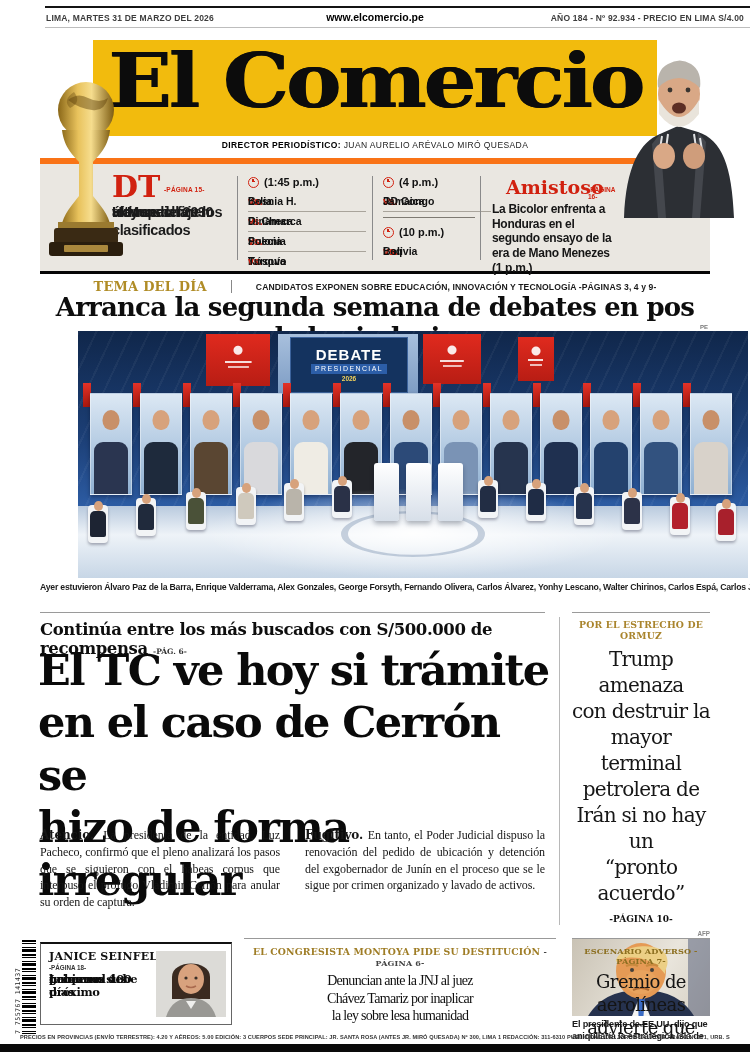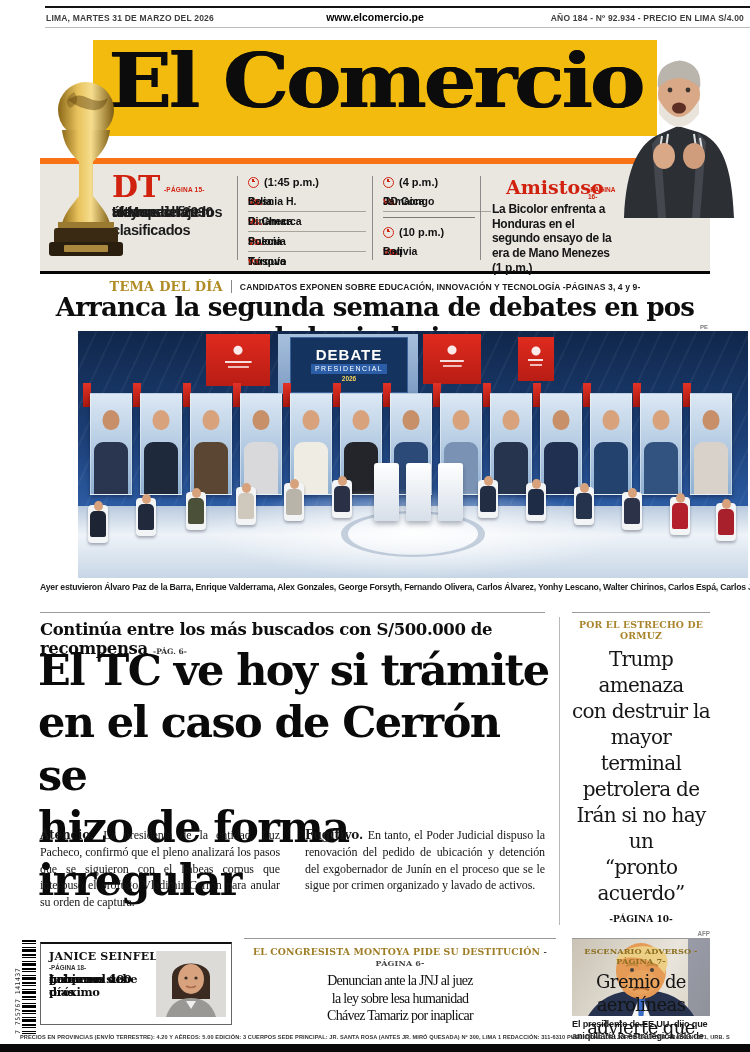--- a/index.html
+++ b/index.html
@@ -40,21 +40,21 @@
   .match-row{position:relative;font-size:10.5px;font-weight:bold;color:#111;height:19px;line-height:19px;border-bottom:1px solid #a9a49b;white-space:nowrap;}
   .match-row:last-child{border-bottom:none;}
   .match-row .vs{color:#D1210F;}
   .slot-sep{position:relative;height:1px;background:#7e7a72;margin:5px 0 6px 0;width:92px;}
   .amistoso-title{left:14px;top:2px;font-family:"DejaVu Serif",serif;font-weight:bold;font-size:19px;color:#D1210F;}
   .amistoso-page{left:96px;top:12px;font-size:6.5px;font-weight:bold;color:#D1210F;}
   .amistoso-text{left:0;top:28px;width:128px;font-size:12px;font-weight:bold;line-height:1.22;letter-spacing:-.3px;color:#161616;}
 
   
   .thick-rule{left:40px;top:271px;width:670px;height:3px;background:#050505;}
-  .tema-row{left:40px;top:279px;width:670px;display:flex;justify-content:center;align-items:center;gap:8px;}
+  .tema-row{left:40px;top:279px;width:670px;display:flex;justify-content:center;align-items:center;gap:24px;}
   .tema-label{font-family:"DejaVu Serif",serif;font-weight:bold;font-size:13px;color:#B08C26;letter-spacing:.2px;}
   .tema-vdiv{width:1px;height:13px;background:#888;}
   .tema-kicker{font-size:8.6px;font-weight:bold;color:#191919;letter-spacing:.1px;}
   .tema-headline{left:40px;top:292px;width:670px;text-align:center;font-family:"DejaVu Serif",serif;
     font-weight:bold;font-size:26px;letter-spacing:-.8px;color:#0d0d0d;}
   .photo-credit{top:324px;right:42px;font-size:6px;color:#777;font-weight:bold;}
 
   
   .scene{left:40px;top:331px;width:670px;height:247px;overflow:hidden;background:linear-gradient(180deg,#122a50 0%,#1c4078 38%,#2a5globe 0%,#2a5a9e 62%,#9db6d4 78%);margin-left:38px;}
   .scene .wall{position:absolute;left:0;top:0;right:0;height:178px;background:linear-gradient(180deg,#10274b,#1c3f76 60%,#2d5da5);}
@@ -135,20 +135,21 @@
 <div id="page">
 
   <div class="abs top-rule"></div>
   <div class="abs topbar-date">LIMA, MARTES 31 DE MARZO DEL 2026</div>
   <div class="abs topbar-url">www.elcomercio.pe</div>
   <div class="abs topbar-edition">AÑO 184 -  Nº  92.934  - PRECIO EN LIMA S/4.00</div>
   <div class="abs top-hairline"></div>
 
   <div class="abs yellow-band"></div>
   <div class="abs masthead-title">El Comercio</div>
+  <div class="abs director-line"><b>DIRECTOR PERIODÍSTICO:</b><span> JUAN AURELIO ARÉVALO MIRÓ QUESADA</span></div>
 
   <div class="abs trophy-wrap">
     <svg width="104" height="184" viewBox="0 0 104 184">
       <defs>
         <linearGradient id="gold" x1="0" y1="0" x2="1" y2="0">
           <stop offset="0" stop-color="#8a6718"></stop>
             <stop offset=".35" stop-color="#e8c25c"></stop>
           <stop offset=".6" stop-color="#f6dd8e"></stop>
             <stop offset="1" stop-color="#7d5c12"></stop>
         </linearGradient>
@@ -477,22 +478,22 @@
         <path d="M30,35 q5,3 10,0" stroke="#a96a4e" stroke-width="1.5" fill="none"></path>
       </svg>
     </div>
   </div>
 
   <div class="abs mid-sec">
     <div class="mid-hair"></div>
     <div class="mid-kicker"><span>EL CONGRESISTA MONTOYA PIDE SU DESTITUCIÓN </span><span class="pg">-PÁGINA 6-</span></div>
     <div class="mid-headline" id="jnj-headline">
         <div>Denuncian ante la JNJ al juez</div>
+        <div>Chávez Tamariz por inaplicar</div>
         <div>la ley sobre lesa humanidad</div>
-        <div>Chávez Tamariz por inaplicar</div>
       </div>
   </div>
 
   <div class="abs right-sec">
     <div class="mid-hair"></div>
     <div class="right-kicker">ESCENARIO ADVERSO -PÁGINA 7-</div>
     <div class="right-headline" id="airlines-headline">
         <div>Gremio de aerolíneas</div>
         <div>advierte que guerra</div>
       </div>

